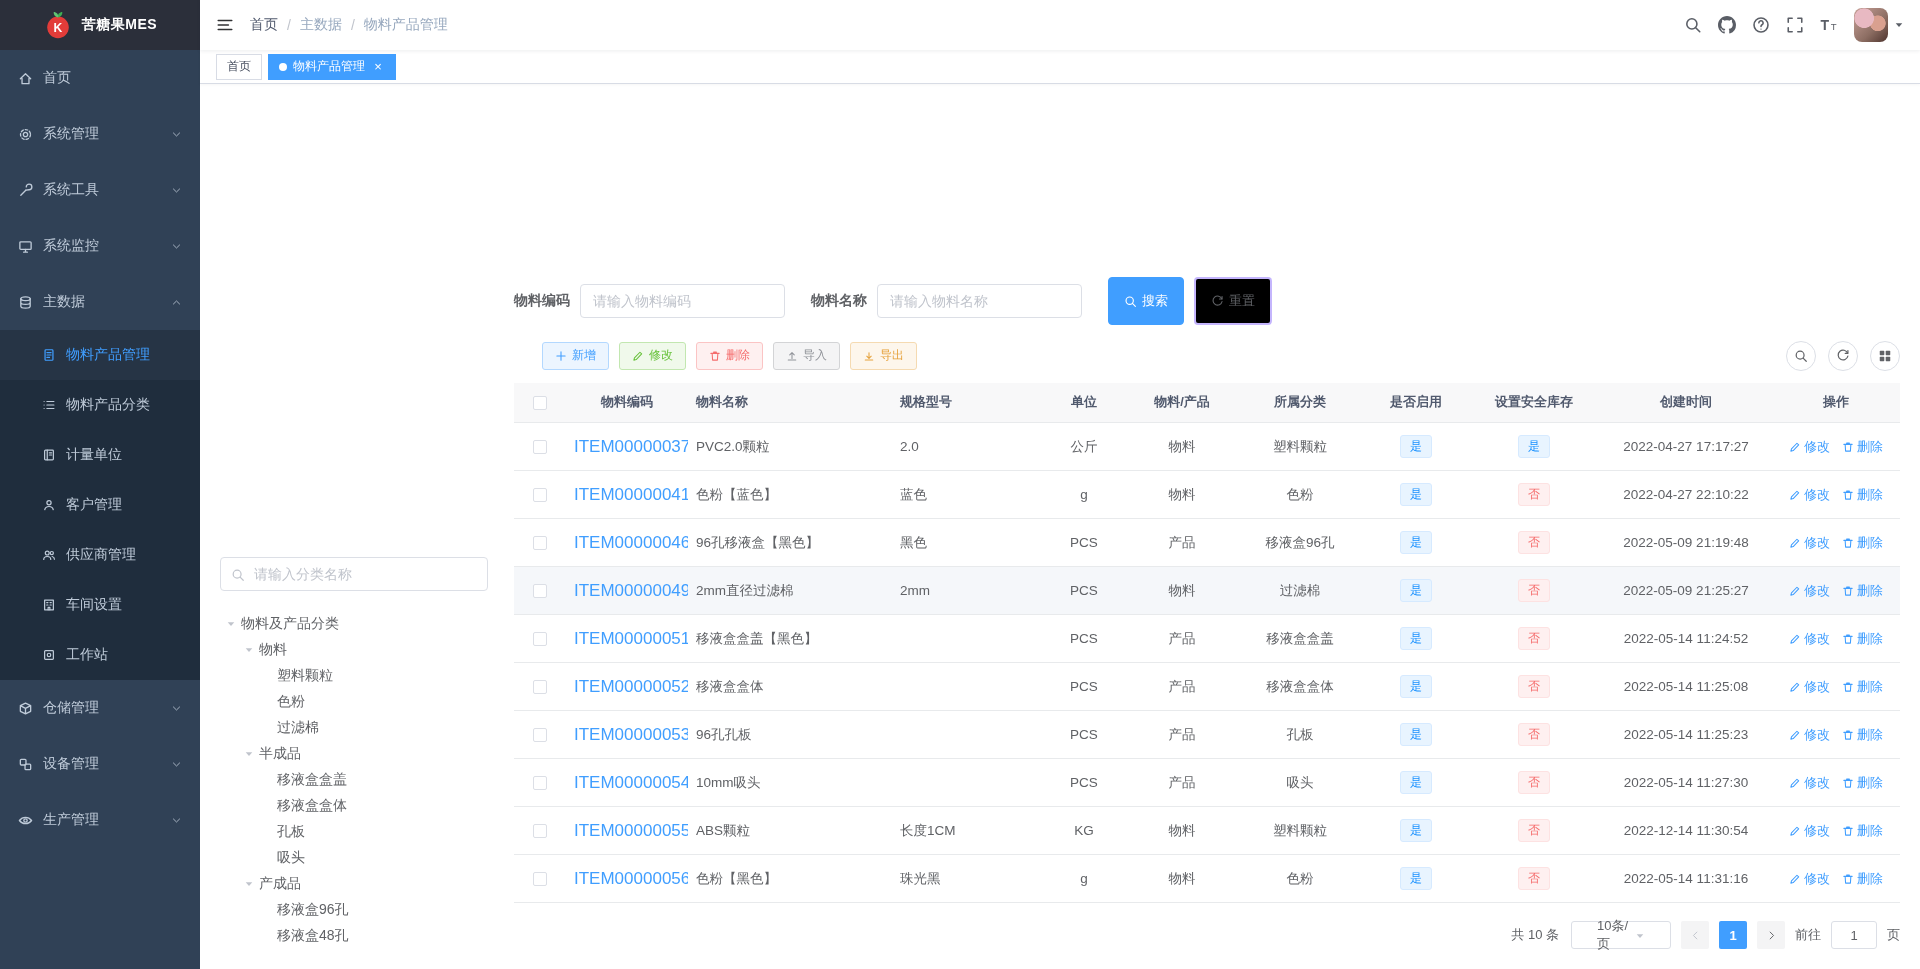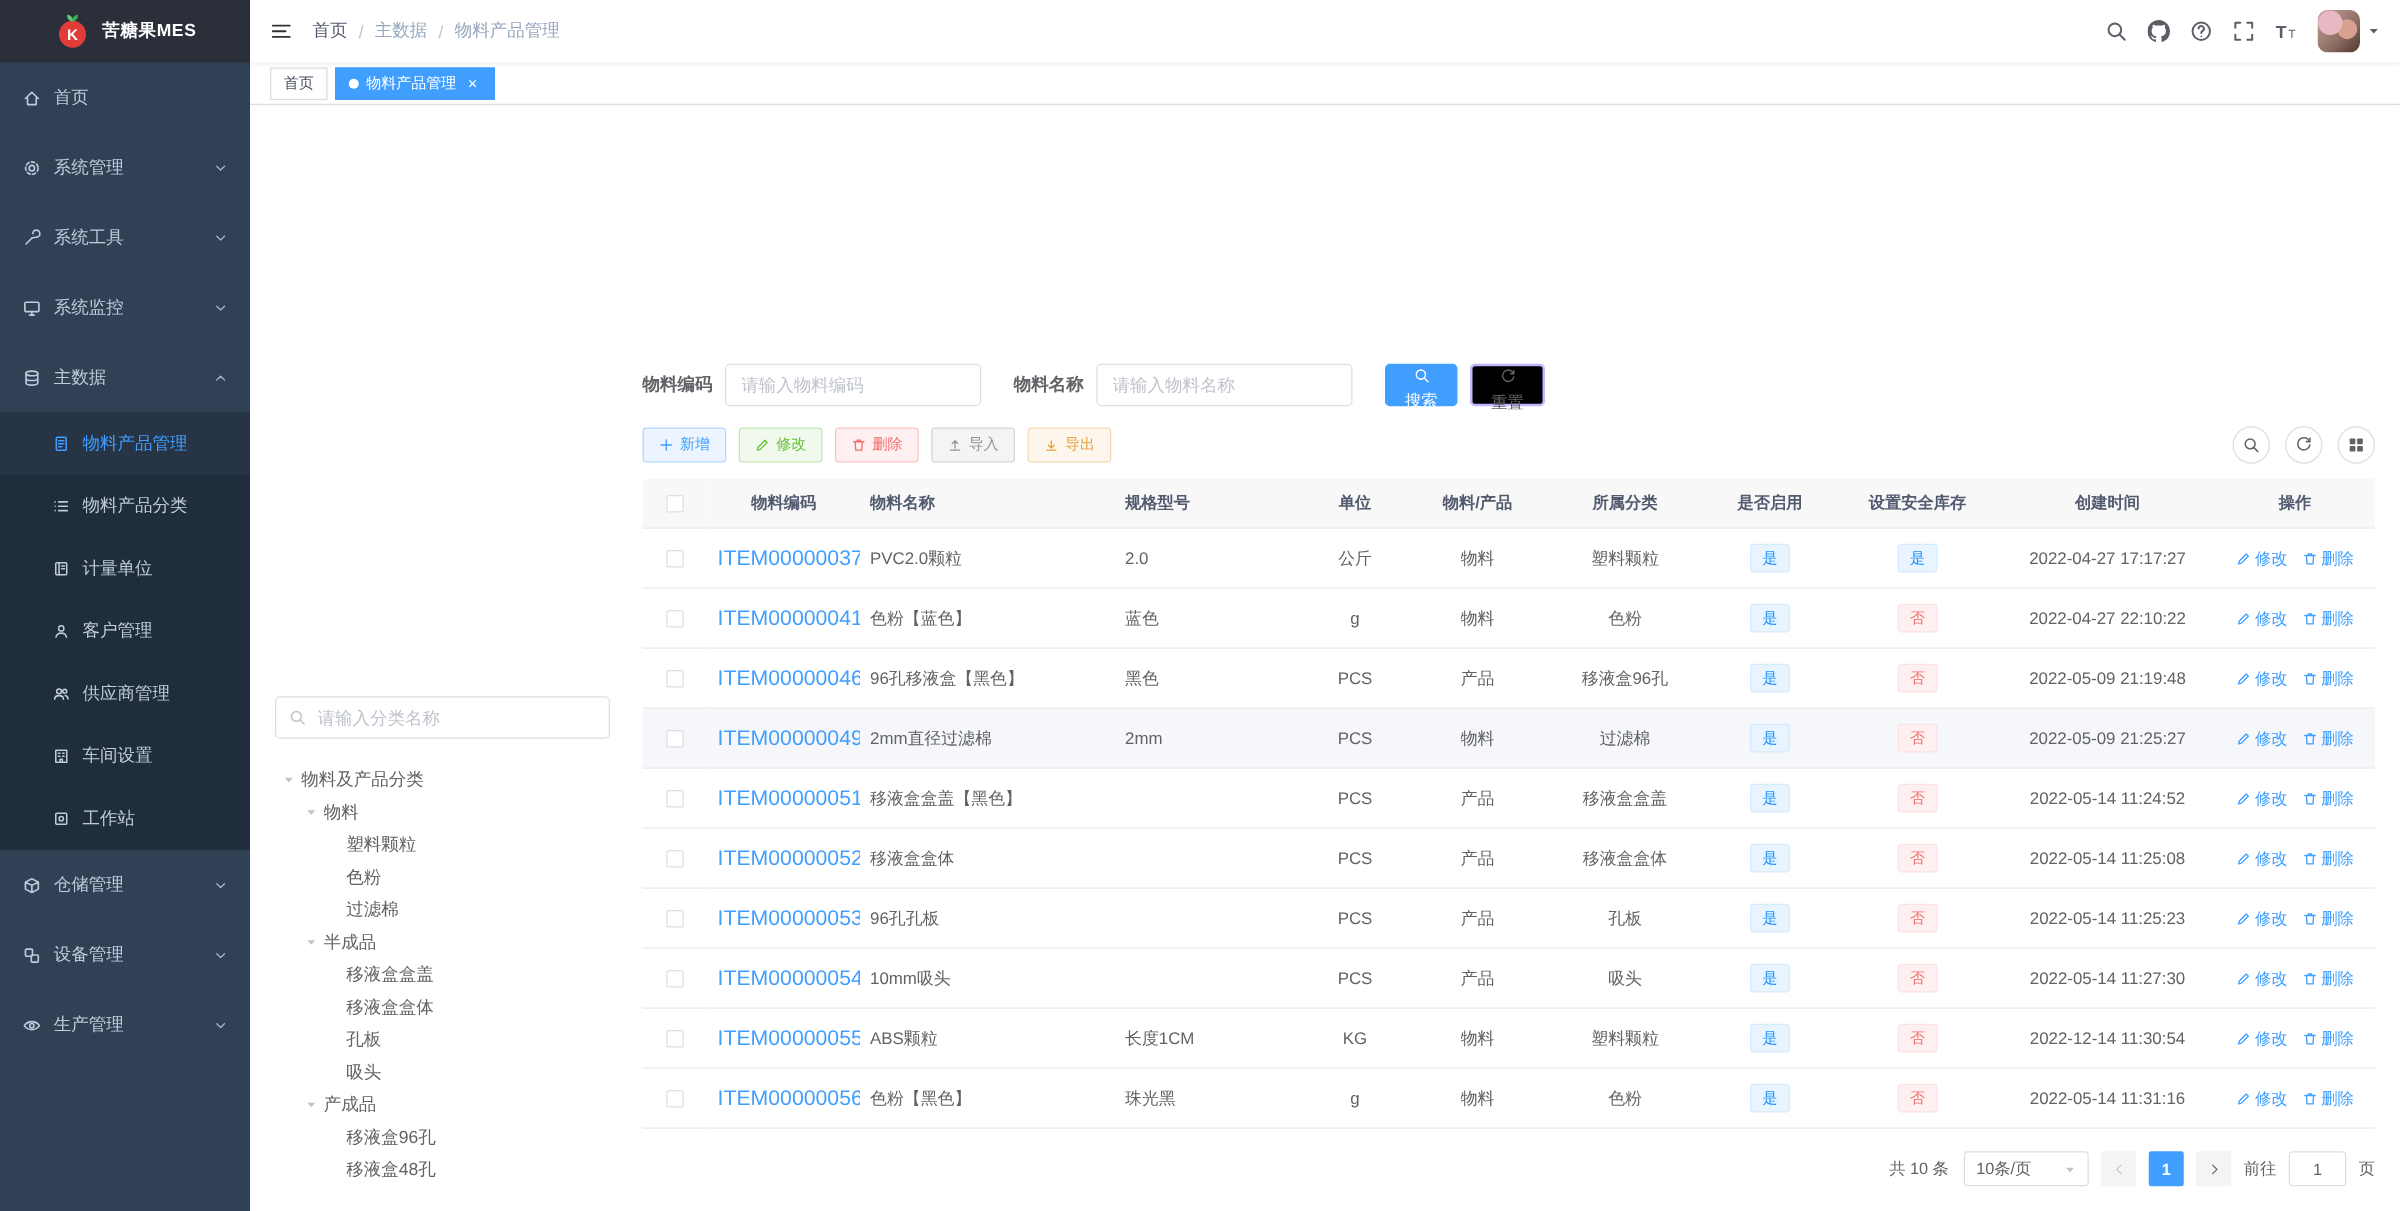--- a/index.html
+++ b/index.html
@@ -61,26 +61,26 @@
   .tree-node { height:26px; display:flex; align-items:center; gap:5px; cursor:pointer; white-space:nowrap; }
   .tcaret { width:10px; height:10px; color:#c0c4cc; flex-shrink:0; }
   .tcaret.open { transform:rotate(90deg); }
   .tcaret-ph { width:10px; flex-shrink:0; display:inline-block; }
 
   .table-area { flex:1; min-width:0; }
   .filter-row { display:flex; align-items:center; margin-bottom:16px; font-size:14px; }
   .filter-label { font-weight:700; color:#606266; margin-right:10px; white-space:nowrap; }
   .filter-input { width:205px; height:34px; border:1px solid #dcdfe6; border-radius:4px; padding:0 12px; font-size:14px; color:#606266; margin-right:26px; font-family:inherit; outline:none; }
   .filter-input::placeholder { color:#c0c4cc; }
-  .btn { height:34px; padding:0 15px; border-radius:4px; font-size:13px; display:inline-flex; align-items:center; gap:5px; cursor:pointer; font-family:inherit;flex-direction:column; }
+  .btn { height:48px; padding:0 15px; border-radius:4px; font-size:13px; display:inline-flex; align-items:center; gap:5px; cursor:pointer; font-family:inherit; }
   .btn .icn { width:13px; height:13px; }
   .btn-primary { background:#409eff; border:1px solid #409eff; color:#fff; margin-right:10px; }
   .btn-default { background:#000000; border:2px solid #c4b5fd; color:#606266; }
 
-  .toolbar { display:flex; align-items:center; gap:10px; margin-bottom:12px; }
+  .toolbar { display:flex; align-items:center; gap:10px; margin-bottom:12px;margin-left:28px; }
   .btn-mini { height:28px; padding:0 12px; border-radius:3px; font-size:12px; display:inline-flex; align-items:center; gap:5px; cursor:pointer; font-family:inherit; }
   .btn-mini .icn { width:12px; height:12px; }
   .plain-primary { background:#ecf5ff; border:1px solid #b3d8ff; color:#409eff; }
   .plain-success { background:#f0f9eb; border:1px solid #c2e7b0; color:#67c23a; }
   .plain-danger  { background:#fef0f0; border:1px solid #fbc4c4; color:#f56c6c; }
   .plain-info    { background:#f4f4f5; border:1px solid #d3d4d6; color:#909399; }
   .plain-warning { background:#fdf6ec; border:1px solid #f5dab1; color:#e6a23c; }
   .toolbar-right { margin-left:auto; display:flex; align-items:center; gap:12px; }
   .icon-btn { width:30px; height:30px; border-radius:50%; border:1px solid #dcdfe6; background:#fff; color:#606266; display:flex; align-items:center; justify-content:center; cursor:pointer; }
   .icon-btn .icn { width:14px; height:14px; }
@@ -94,21 +94,21 @@
   .checkbox { display:inline-block; width:14px; height:14px; border:1px solid #dcdfe6; border-radius:2px; background:#fff; vertical-align:middle; cursor:pointer; }
   .code-link { color:#409eff; text-decoration:none; cursor:pointer; font-size:17px; }
   .tag { display:inline-block; padding:3px 9px; font-size:12px; border-radius:3px; line-height:1.2; }
   .tag.blue { background:#e8f4ff; color:#1890ff; border:1px solid #d6eaff; }
   .tag.red  { background:#fef0f0; color:#f56c6c; border:1px solid #fde2e2; }
   .ops a { color:#409eff; text-decoration:none; cursor:pointer; font-size:13px; display:inline-flex; align-items:center; gap:3px; margin:0 6px; }
   .ops .icn { width:12px; height:12px; }
 
   .pagination { display:flex; align-items:center; justify-content:flex-end; gap:10px; margin-top:18px; font-size:13px; color:#606266; }
   .pg-total { margin-right:2px; }
-  .pg-select { width:100px; height:28px; border:1px solid #dcdfe6; border-radius:3px; display:flex; align-items:center; justify-content:space-between; padding:0 9px; cursor:pointer; background:#fff; }
+  .pg-select { width:100px; height:28px; border:1px solid #dcdfe6; border-radius:3px; display:flex; align-items:center; justify-content:space-between; padding:0 25px; cursor:pointer; background:#fff; }
   .pg-select .icn { width:10px; height:10px; color:#c0c4cc; }
   .pg-btn { min-width:28px; height:28px; border:none; background:#f4f4f5; border-radius:2px; color:#606266; display:inline-flex; align-items:center; justify-content:center; cursor:pointer; font-size:13px; font-family:inherit; }
   .pg-btn .icn { width:11px; height:11px; }
   .pg-btn.disabled { color:#c0c4cc; cursor:not-allowed; }
   .pg-btn.active { background:#409eff; color:#fff; font-weight:bold; }
   .goto-input { width:46px; height:28px; border:1px solid #dcdfe6; border-radius:3px; text-align:center; font-size:13px; color:#606266; outline:none; font-family:inherit; }
   .icn { display:inline-block; vertical-align:middle; }
 </style>
 </head>
 <body>

